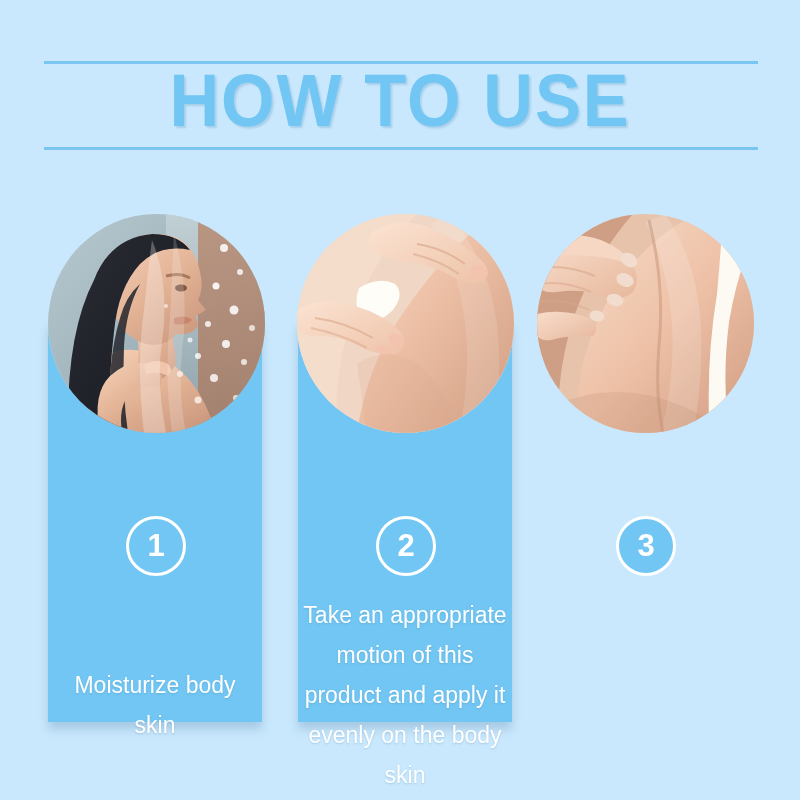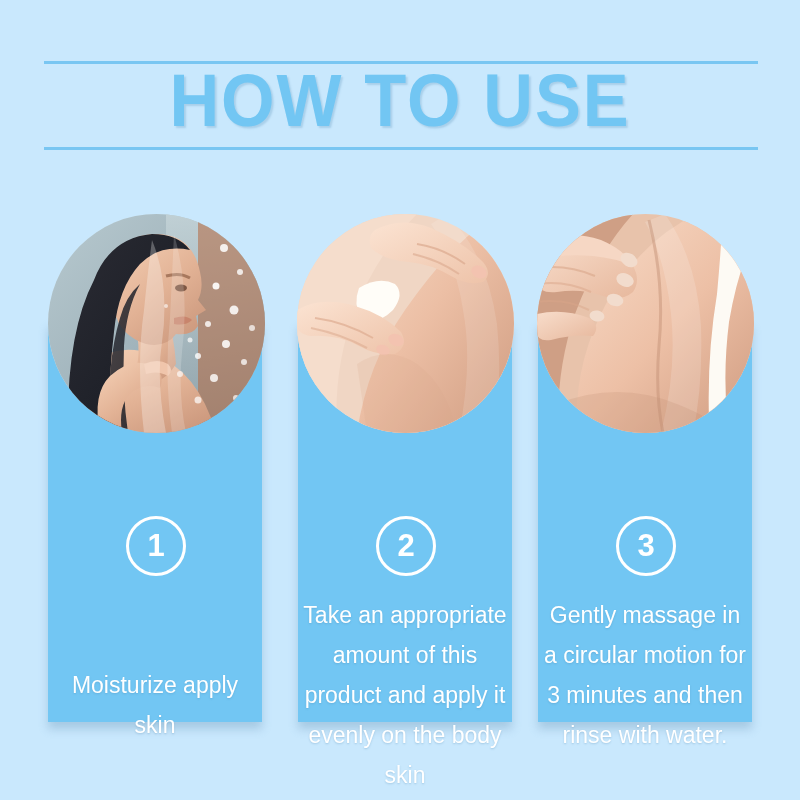--- a/index.html
+++ b/index.html
@@ -126,21 +126,21 @@
 
 <div class="header">
   <div class="rule rule-top"></div>
   <div class="title">HOW TO USE</div>
   <div class="rule rule-bottom"></div>
 </div>
 
 <div class="cards">
 
   <div class="card card-1">
-    <div class="caption cap-1">Moisturize apply skin</div>
+    <div class="caption cap-1">Moisturize body skin</div>
   </div>
   <div class="photo photo-1">
     <svg viewBox="0 0 217 219" xmlns="http://www.w3.org/2000/svg" aria-hidden="true">
       <defs>
         <linearGradient id="p1bg" x1="0" y1="0" x2="1" y2="1">
           <stop offset="0%" stop-color="#b7c9cf"></stop>
           <stop offset="55%" stop-color="#9fb2ba"></stop>
           <stop offset="100%" stop-color="#7f9199"></stop>
         </linearGradient>
         <linearGradient id="p1skin" x1="0.2" y1="0" x2="0.9" y2="1">
@@ -194,21 +194,21 @@
         <ellipse cx="150" cy="186" rx="3.5" ry="3.5" opacity="0.7"></ellipse>
         <ellipse cx="118" cy="92" rx="2" ry="2" opacity="0.6"></ellipse>
       </g>
       <path d="M104 26 Q122 70 114 128 Q108 166 118 219 L96 219 Q88 150 96 96 Q100 56 104 26 Z" fill="#ffffff" opacity="0.28"></path>
       <path d="M126 20 Q142 76 134 138 Q130 180 138 219 L124 219 Q116 160 122 104 Z" fill="#ffffff" opacity="0.18"></path>
     </svg>
   </div>
   <div class="badge badge-1">1</div>
 
   <div class="card card-2">
-    <div class="caption cap-2">Take an appropriate amount of this product and apply it evenly on the body skin</div>
+    <div class="caption cap-2">Take an appropriate motion of this product and apply it evenly on the body skin</div>
   </div>
   <div class="photo photo-2">
     <svg viewBox="0 0 217 219" xmlns="http://www.w3.org/2000/svg" aria-hidden="true">
       <defs>
         <linearGradient id="p2leg" x1="0.1" y1="0" x2="1" y2="0.9">
           <stop offset="0%" stop-color="#f6d6c0"></stop>
           <stop offset="45%" stop-color="#ecbfa5"></stop>
           <stop offset="100%" stop-color="#d29f84"></stop>
         </linearGradient>
         <linearGradient id="p2hand" x1="0" y1="0" x2="1" y2="1">
@@ -240,23 +240,20 @@
         <path d="M14 114 Q44 120 70 134" stroke="#dba98e" stroke-width="2" fill="none" opacity="0.55"></path>
         <ellipse cx="99" cy="126" rx="8" ry="6" fill="#f3c3b0" transform="rotate(22 99 126)"></ellipse>
         <ellipse cx="86" cy="136" rx="7" ry="5" fill="#f3c3b0" transform="rotate(18 86 136)"></ellipse>
       </g>
 
       <path d="M60 150 Q90 130 120 150 Q150 172 160 219 L70 219 Z" fill="#d7a488" opacity="0.18"></path>
     </svg>
   </div>
   <div class="badge badge-2">2</div>
 
-  <div class="card card-3">
-    <div class="caption cap-3">Gently massage in a circular motion for 3 minutes and then rinse with water.</div>
-  </div>
   <div class="photo photo-3">
     <svg viewBox="0 0 217 219" xmlns="http://www.w3.org/2000/svg" aria-hidden="true">
       <defs>
         <linearGradient id="p3body" x1="0.1" y1="0" x2="1" y2="1">
           <stop offset="0%" stop-color="#f7dac6"></stop>
           <stop offset="50%" stop-color="#edc0a6"></stop>
           <stop offset="100%" stop-color="#cf9b80"></stop>
         </linearGradient>
         <linearGradient id="p3hand" x1="0" y1="0" x2="1" y2="1">
           <stop offset="0%" stop-color="#f8ddcb"></stop>

